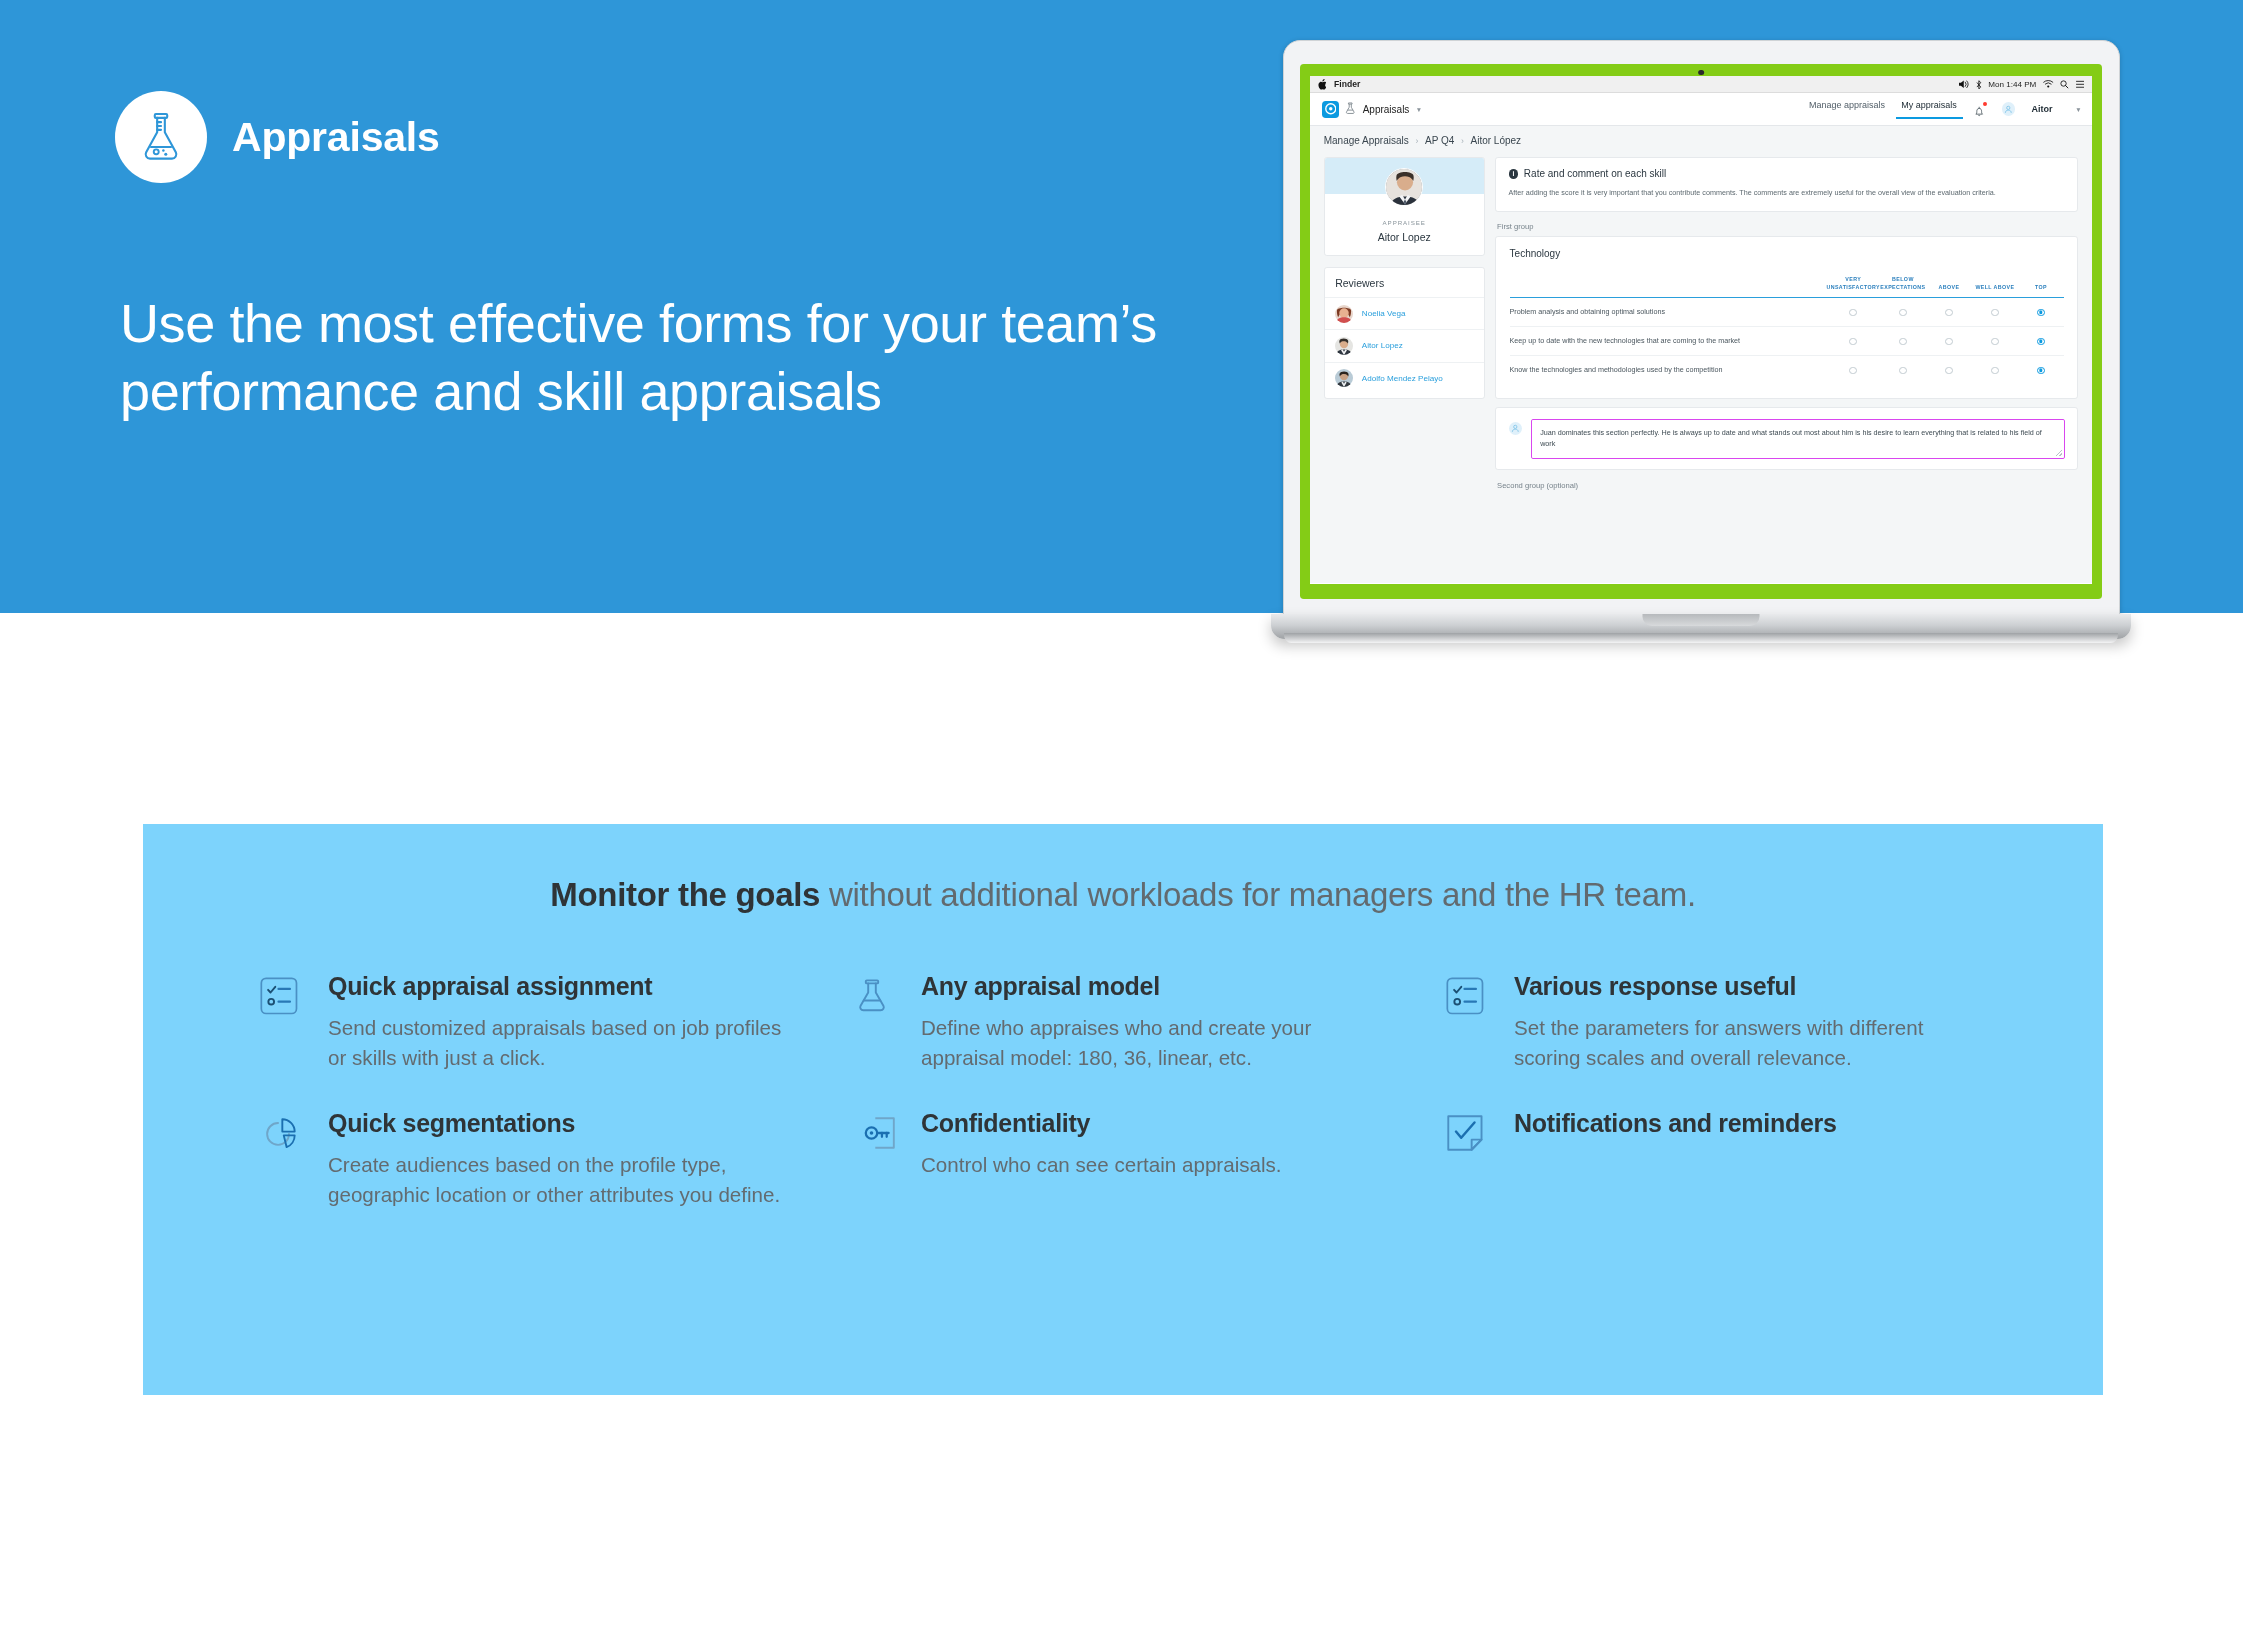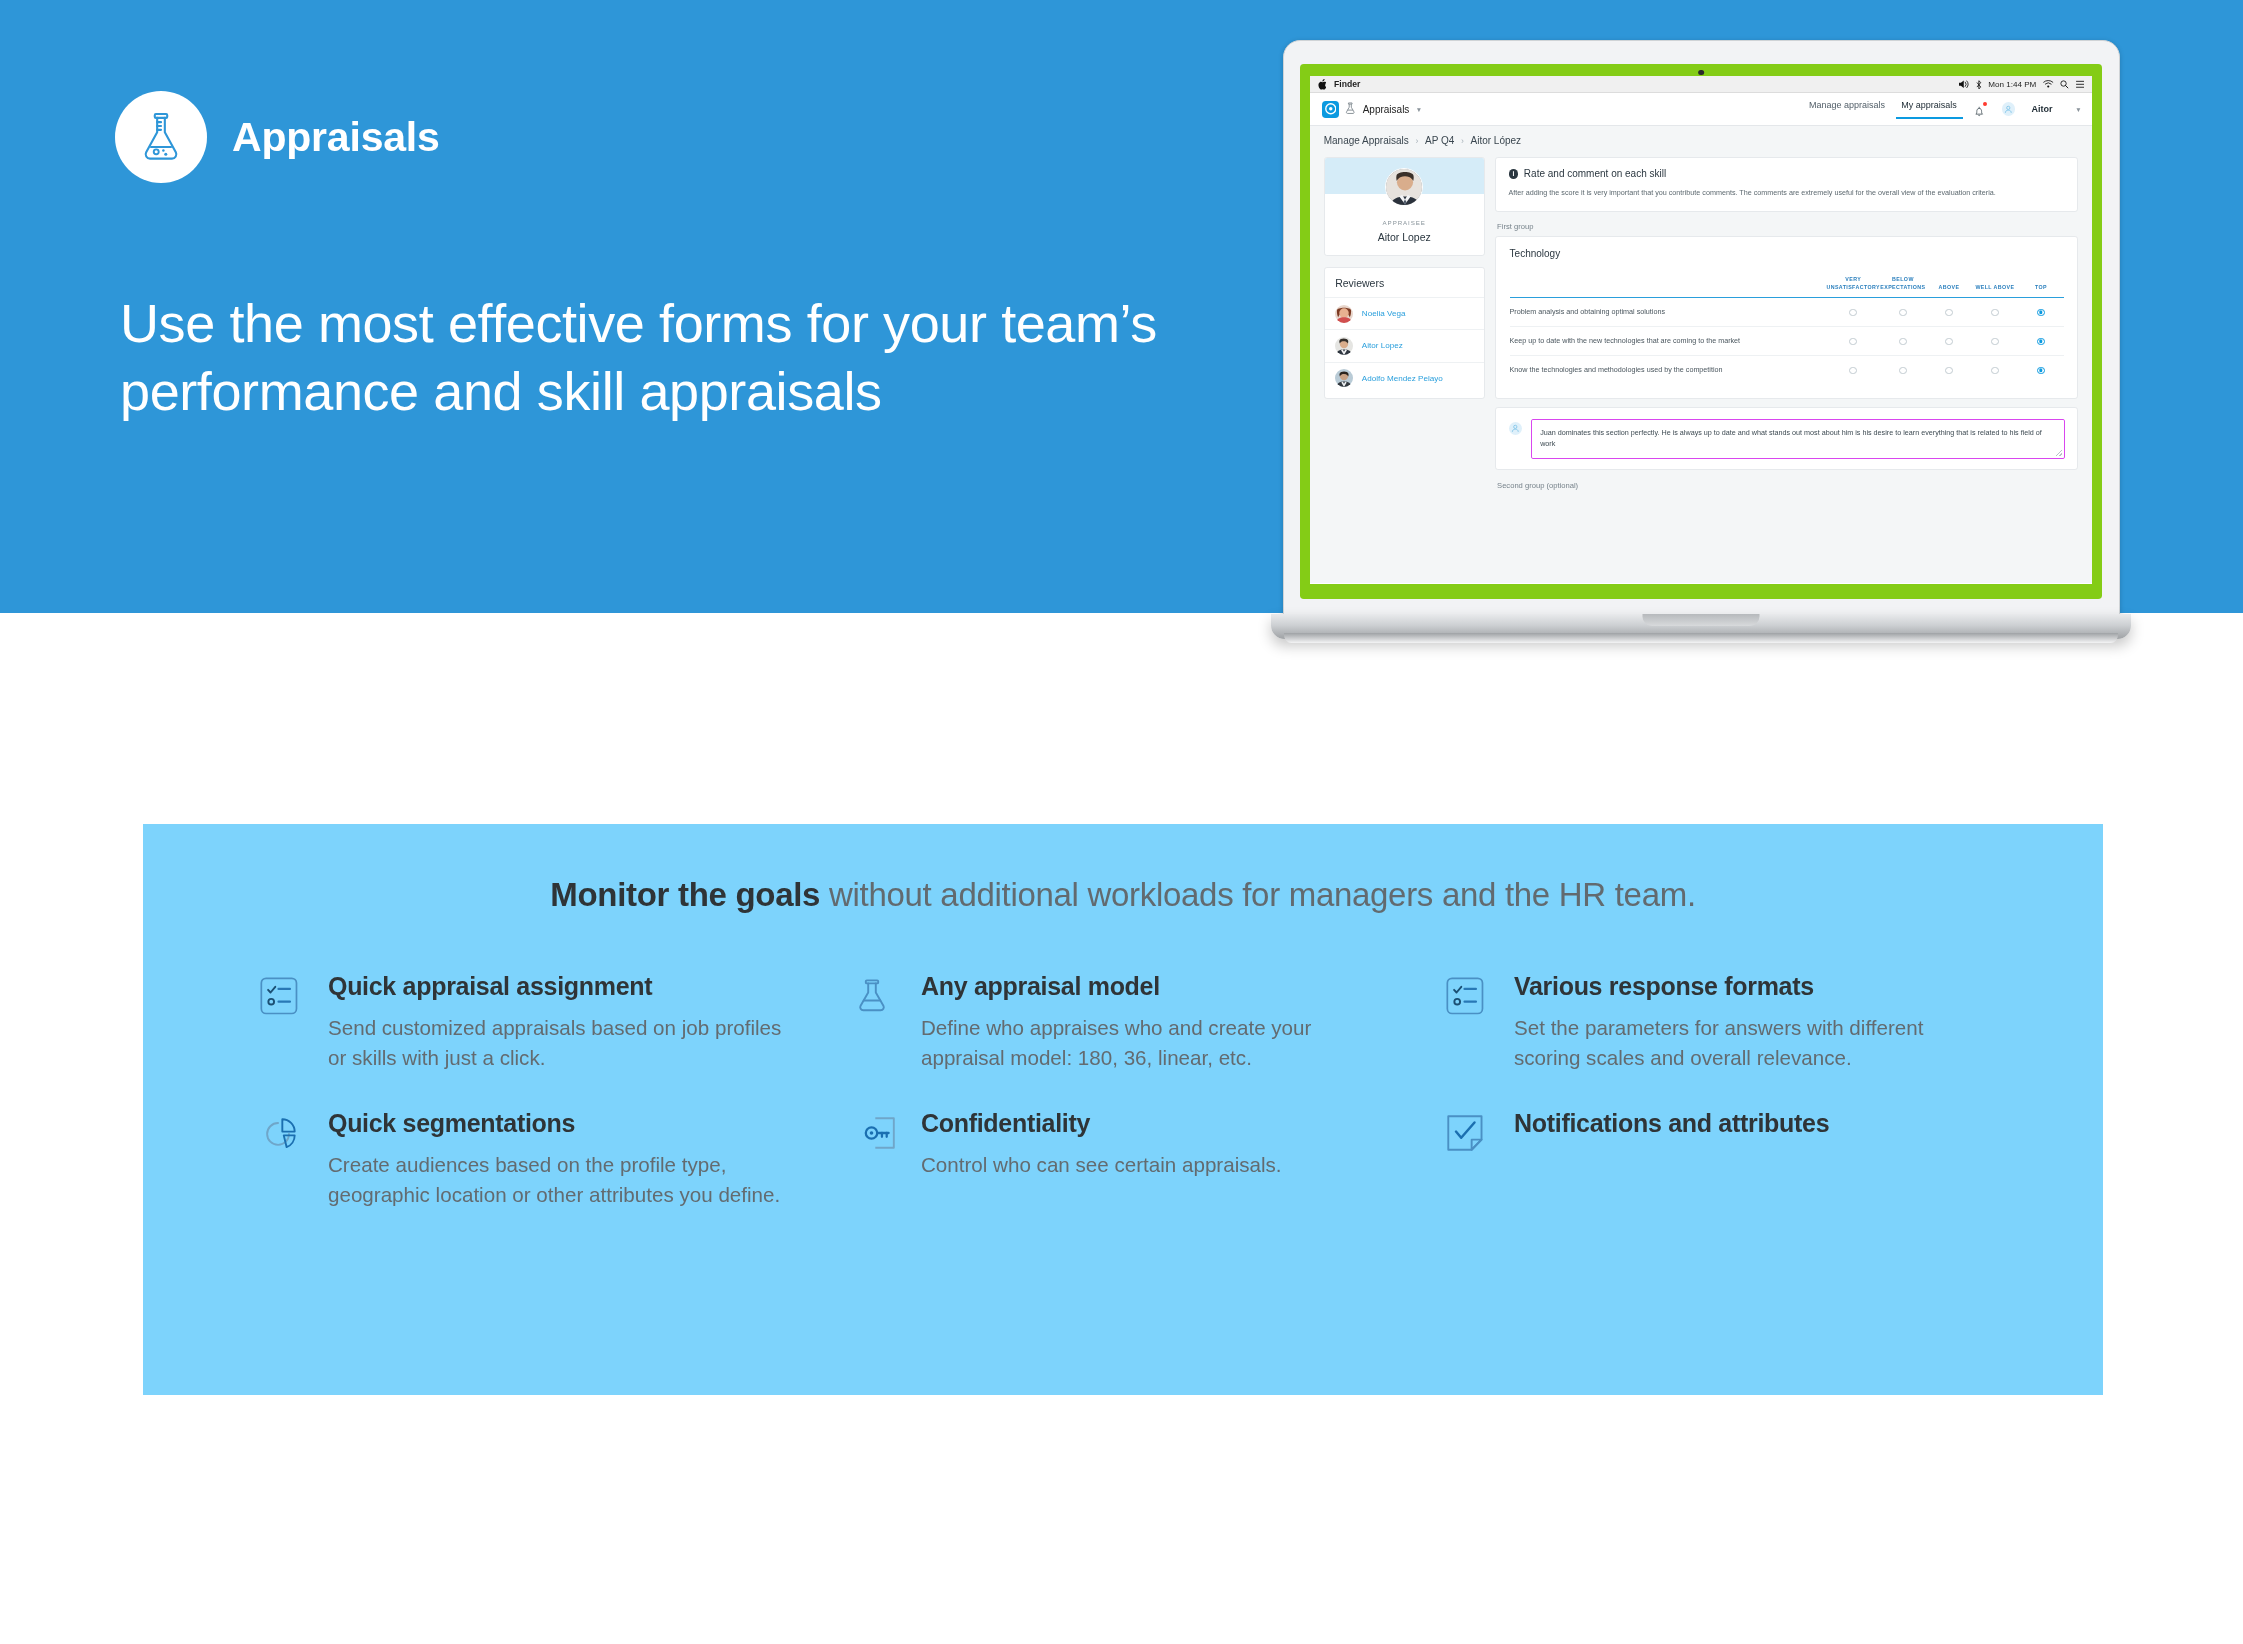--- a/index.html
+++ b/index.html
@@ -579,21 +579,21 @@
         <div class="feature-icon">
           <svg width="38" height="38" viewBox="0 0 40 40">
             <rect x="1.4" y="1.4" width="37" height="37" rx="5" fill="none" stroke="#4a90c4" stroke-width="1.8"></rect>
             <path d="M8.5 13.5l2.6 2.8 5-6" fill="none" stroke="#1b4f73" stroke-width="2" stroke-linecap="round" stroke-linejoin="round"></path>
             <circle cx="11.8" cy="26" r="3" fill="none" stroke="#1b4f73" stroke-width="2"></circle>
             <line x1="19.5" y1="12.5" x2="31.5" y2="12.5" stroke="#2878b5" stroke-width="2.4" stroke-linecap="round"></line>
             <line x1="19.5" y1="26" x2="31.5" y2="26" stroke="#2878b5" stroke-width="2.4" stroke-linecap="round"></line>
           </svg>
         </div>
         <div>
-          <div class="feature-title">Various response formats</div>
+          <div class="feature-title">Various response useful</div>
           <div class="feature-desc">Set the parameters for answers with different scoring scales and overall relevance.</div>
         </div>
       </div>
 
       <div class="feature">
         <div class="feature-icon">
           <svg width="38" height="38" viewBox="0 0 40 40">
             <path d="M19 9.5A11.5 11.5 0 1030.5 21" fill="none" stroke="#6fa6c9" stroke-width="2" stroke-linecap="round"></path>
             <path d="M23.5 5.5v13h13A13 13 0 0023.5 5.5z" fill="none" stroke="#1b6fb0" stroke-width="2" stroke-linejoin="round"></path>
             <path d="M25 22.5h11.5A13 13 0 0128 34.8z" fill="none" stroke="#1b6fb0" stroke-width="2" stroke-linejoin="round"></path>
@@ -623,21 +623,21 @@
 
       <div class="feature">
         <div class="feature-icon">
           <svg width="38" height="38" viewBox="0 0 40 40">
             <path d="M2.4 2.4h35v24.6L27 37.6H2.4z" fill="none" stroke="#4a90c4" stroke-width="2" stroke-linejoin="round"></path>
             <path d="M27 37.6V27h10.4z" fill="none" stroke="#4a90c4" stroke-width="2" stroke-linejoin="round"></path>
             <path d="M10.5 18.5l5.5 6.5L30 9" fill="none" stroke="#1b6fb0" stroke-width="2.6" stroke-linecap="round" stroke-linejoin="round"></path>
           </svg>
         </div>
         <div>
-          <div class="feature-title">Notifications and attributes</div>
+          <div class="feature-title">Notifications and reminders</div>
         </div>
       </div>
 
     </div>
   </div>
 
 </div>
 
 
 </body></html>

